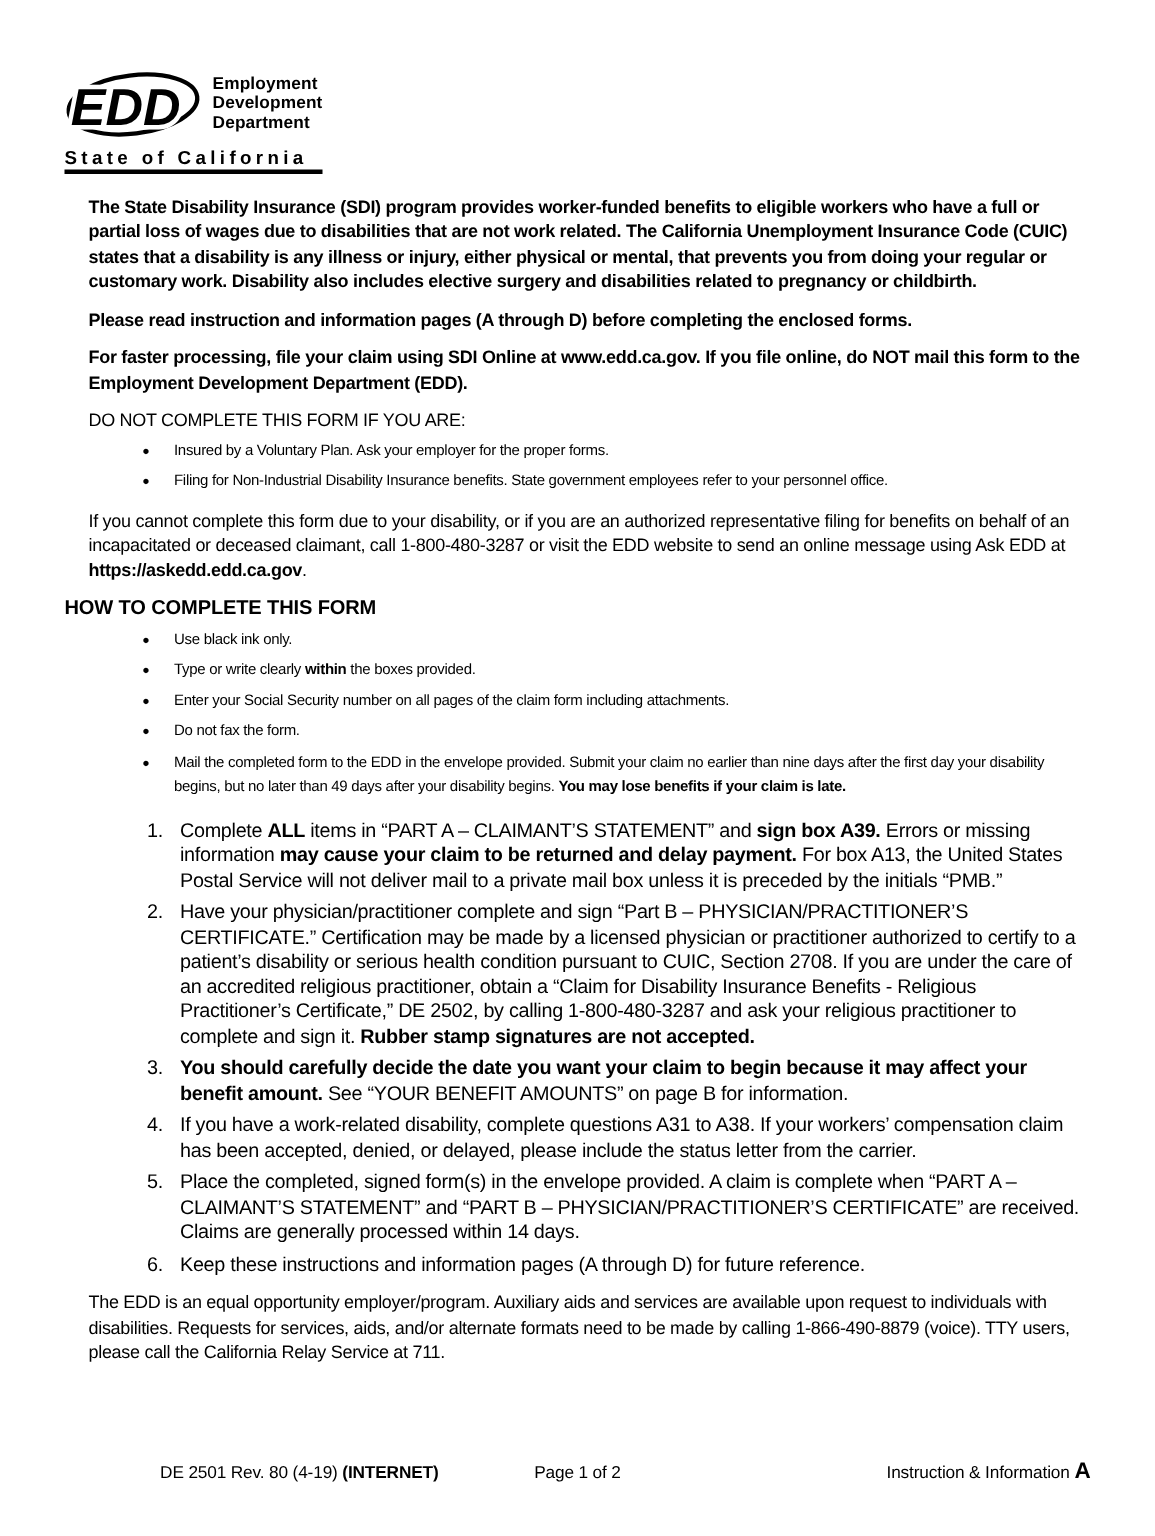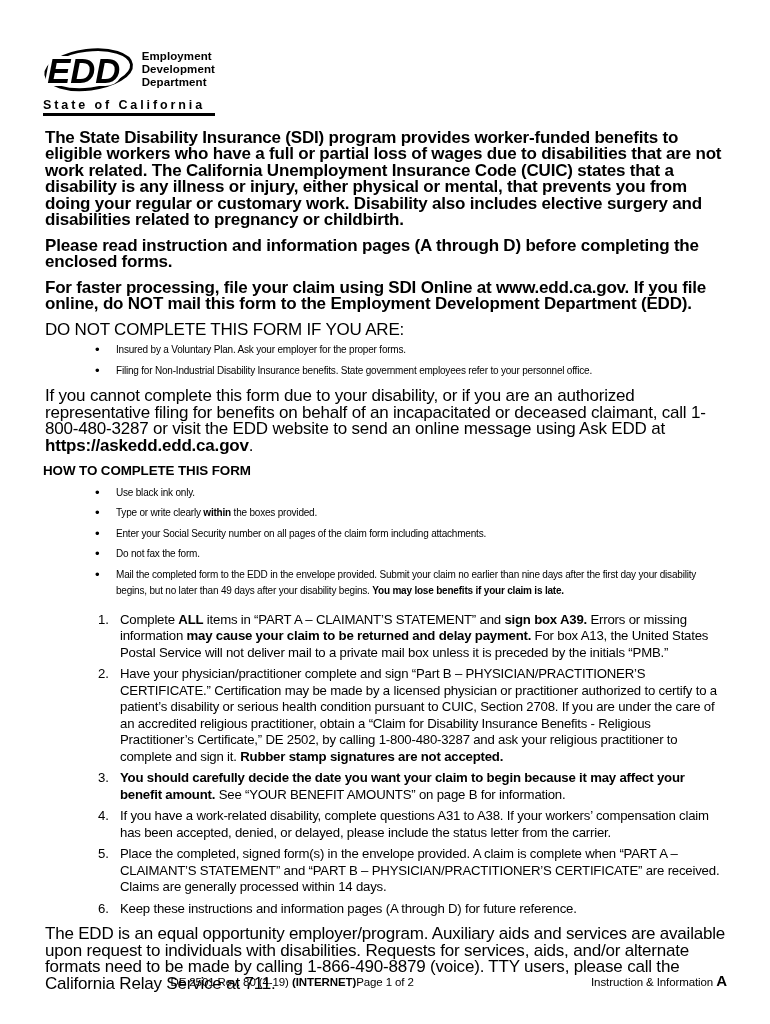--- a/index.html
+++ b/index.html
@@ -31,22 +31,22 @@
     margin-top: 1px;
   }
   .logo-rule { height: 2.5px; background: #000; margin-top: 1px; width: 172px; }
 
   
   h1.title {
     font-size: 22.5px; font-weight: bold; letter-spacing: -0.3px;
     margin: 12px 0 11px 0;
   }
   .para {
-    font-size: 17px; line-height: 16.5px; letter-spacing: -0.2px;
-    margin: 0 0 9px 2px;
+    font-size: 12px; line-height: 16.5px; letter-spacing: -0.2px;
+    margin: 0 0 9px 16px;
   }
   .bold { font-weight: bold; }
   .sec-heading {
     font-size: 13.4px; font-weight: bold; letter-spacing: -0.1px;
     margin: 0 0 5px 0; line-height: 16.5px;
   }
   ul.bullets, ol.steps { margin: 0 0 9px 0; padding: 0; list-style: none; }
   ul.bullets li {
     position: relative; padding-left: 73px; margin-bottom: 4px;
     font-size: 10px; line-height: 16.5px; letter-spacing: -0.2px;
@@ -65,21 +65,21 @@
     content: counter(step) "."; position: absolute; left: 55px; top: 0;
   }
 
   
   .footer {
     position: absolute; left: 43px; right: 43px; top: 972px;
     display: grid; grid-template-columns: 1fr auto 1fr;
     align-items: baseline;
     font-size: 11.5px; letter-spacing: -0.1px;
   }
-  .footer .left  { text-align: right; }
+  .footer .left  { text-align: center; }
   .footer .center{ text-align: center; }
   .footer .right { text-align: right; }
   .footer .section-letter { font-weight: bold; font-size: 15px; }
 </style>
 </head>
 <body>
 
 <div class="page">
 
   <div class="logo">

